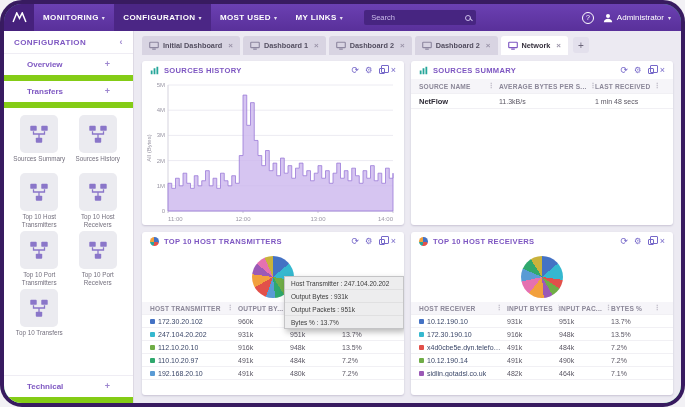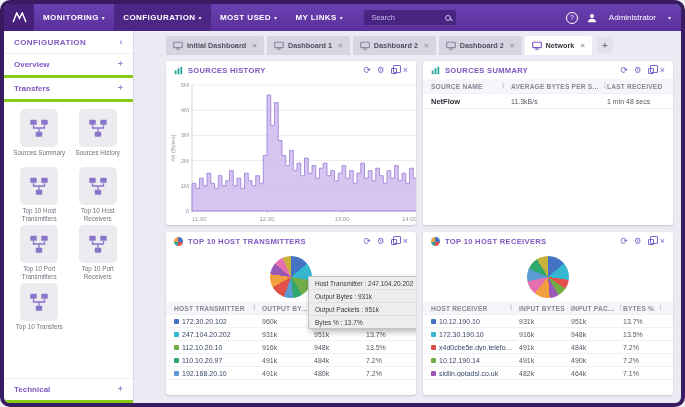--- a/index.html
+++ b/index.html
@@ -1,50 +1,50 @@
 <!DOCTYPE html>
 <html><head>
 <meta charset="utf-8">
 <style>
   html,body{margin:0;padding:0;background:#f2f1f5;font-family:"Liberation Sans","DejaVu Sans",sans-serif;}
   *{box-sizing:border-box;}
   svg{font-family:inherit;}
-  .window{width:685px;height:407px;border:4px solid #381b60;border-radius:10px;overflow:hidden;background:#22c55e;display:flex;flex-direction:column;position:relative;}
+  .window{width:685px;height:407px;border:4px solid #381b60;border-radius:22px;overflow:hidden;background:#22c55e;display:flex;flex-direction:column;position:relative;}
 
   
   .topbar{flex:0 0 27px;background:linear-gradient(#6b40b2,#59309a);display:flex;align-items:center;color:#fff;}
   .logo{width:30px;align-self:stretch;background:#46217c;display:flex;align-items:center;justify-content:center;}
   .menu-item{font-size:8px;font-weight:bold;letter-spacing:.4px;padding:0 9px;height:27px;display:flex;align-items:center;gap:3px;cursor:default;}
   .menu-item.active{background:#4b2685;}
   .caret{font-size:6px;opacity:.85;}
-  .search{margin-left:12px;width:92px;height:15px;background:#472581;border-radius:2px;display:flex;align-items:center;padding:0 5px;gap:4px;}
+  .search{margin-left:12px;width:112px;height:15px;background:#472581;border-radius:2px;display:flex;align-items:center;padding:0 5px;gap:4px;}
   .search input{background:transparent;border:0;outline:0;color:#d9cdf1;font-size:7.5px;width:100%;font-family:inherit;}
   .search input::placeholder{color:#c9bbe8;}
   .mag{width:6px;height:6px;border:1.2px solid #cbbce8;border-radius:50%;position:relative;flex:0 0 6px;}
   .mag::after{content:"";position:absolute;width:4px;height:1.2px;background:#cbbce8;transform:rotate(45deg);right:-3px;bottom:-1px;}
   .top-right{margin-left:auto;display:flex;align-items:center;gap:9px;padding-right:10px;}
   .help-btn{width:12px;height:12px;border:1px solid #fff;border-radius:50%;font-size:7px;display:flex;align-items:center;justify-content:center;}
-  .user{display:flex;gap:12px;align-items:center;font-size:8px;}
+  .user{display:flex;gap:4px;align-items:center;font-size:8px;}
   .user svg{color:#fff;fill:currentColor;}
 
   
   .app-body{flex:1;display:flex;min-height:0;}
   .sidebar{width:130px;background:#fff;border-right:1px solid #ddd9e4;display:flex;flex-direction:column;}
   .side-header{display:flex;justify-content:space-between;align-items:center;padding:7px 10px 6px;color:#7e57c2;font-weight:bold;font-size:8px;letter-spacing:.4px;border-bottom:1px solid #efedf4;}
-  .side-item{display:flex;justify-content:space-between;align-items:center;padding:6px 10px;color:#7e57c2;font-weight:bold;font-size:8px;border-bottom:3px solid #84cc16;}
+  .side-item{display:flex;justify-content:space-between;align-items:center;padding:6px 23px;color:#7e57c2;font-weight:bold;font-size:8px;border-bottom:6px solid #84cc16;}
   .side-item.expanded{background:#f8f5fd;}
   .toggle{color:#9d86cf;font-size:9px;line-height:1;}
   .tiles{display:grid;grid-template-columns:1fr 1fr;gap:3px 4px;padding:7px 8px;}
   .tile{display:flex;flex-direction:column;align-items:center;gap:2px;cursor:default;}
   .tile .box{width:38px;height:38px;background:#ebebf0;border-radius:5px;display:flex;align-items:center;justify-content:center;}
   .tile-ico{width:22px;height:22px;color:#8a76c9;fill:currentColor;}
   .tile .lbl{font-size:6.3px;color:#74707e;text-align:center;line-height:7.5px;min-height:15px;}
   .side-footer{margin-top:auto;border-top:1px solid #efedf4;}
 
-  .main{flex:1;background:#eceaf2;display:flex;flex-direction:column;min-width:0;padding-left:24px;}
+  .main{flex:1;background:#eceaf2;display:flex;flex-direction:column;min-width:0;}
   .tabbar{display:flex;align-items:flex-end;gap:3px;padding:5px 8px 0;}
   .tab{height:19px;background:#d8d4e2;border-radius:3px 3px 0 0;display:flex;align-items:center;gap:4px;padding:0 7px;font-size:7.3px;color:#534e60;font-weight:bold;white-space:nowrap;}
   .tab svg{width:10px;height:9px;color:#8d87a0;}
   .tab.active{background:#fff;color:#38333f;justify-content:flex-end;}
   .tab.active svg{color:#7e57c2;}
   .tab .x{color:#9a93a8;font-size:8px;margin-left:2px;}
   .tab-add{width:16px;height:16px;background:#e3e0ec;border-radius:3px;display:flex;align-items:center;justify-content:center;color:#6a6478;font-size:10px;margin-bottom:2px;margin-left:2px;}
 
   .panels{flex:1;display:grid;grid-template-columns:1fr 1fr;grid-template-rows:164px 1fr;gap:7px;padding:6px 8px 8px;min-height:0;}
   .panel{background:#fff;border-radius:3px;box-shadow:0 1px 2px rgba(40,20,80,.18);display:flex;flex-direction:column;min-width:0;position:relative;overflow:hidden;}

